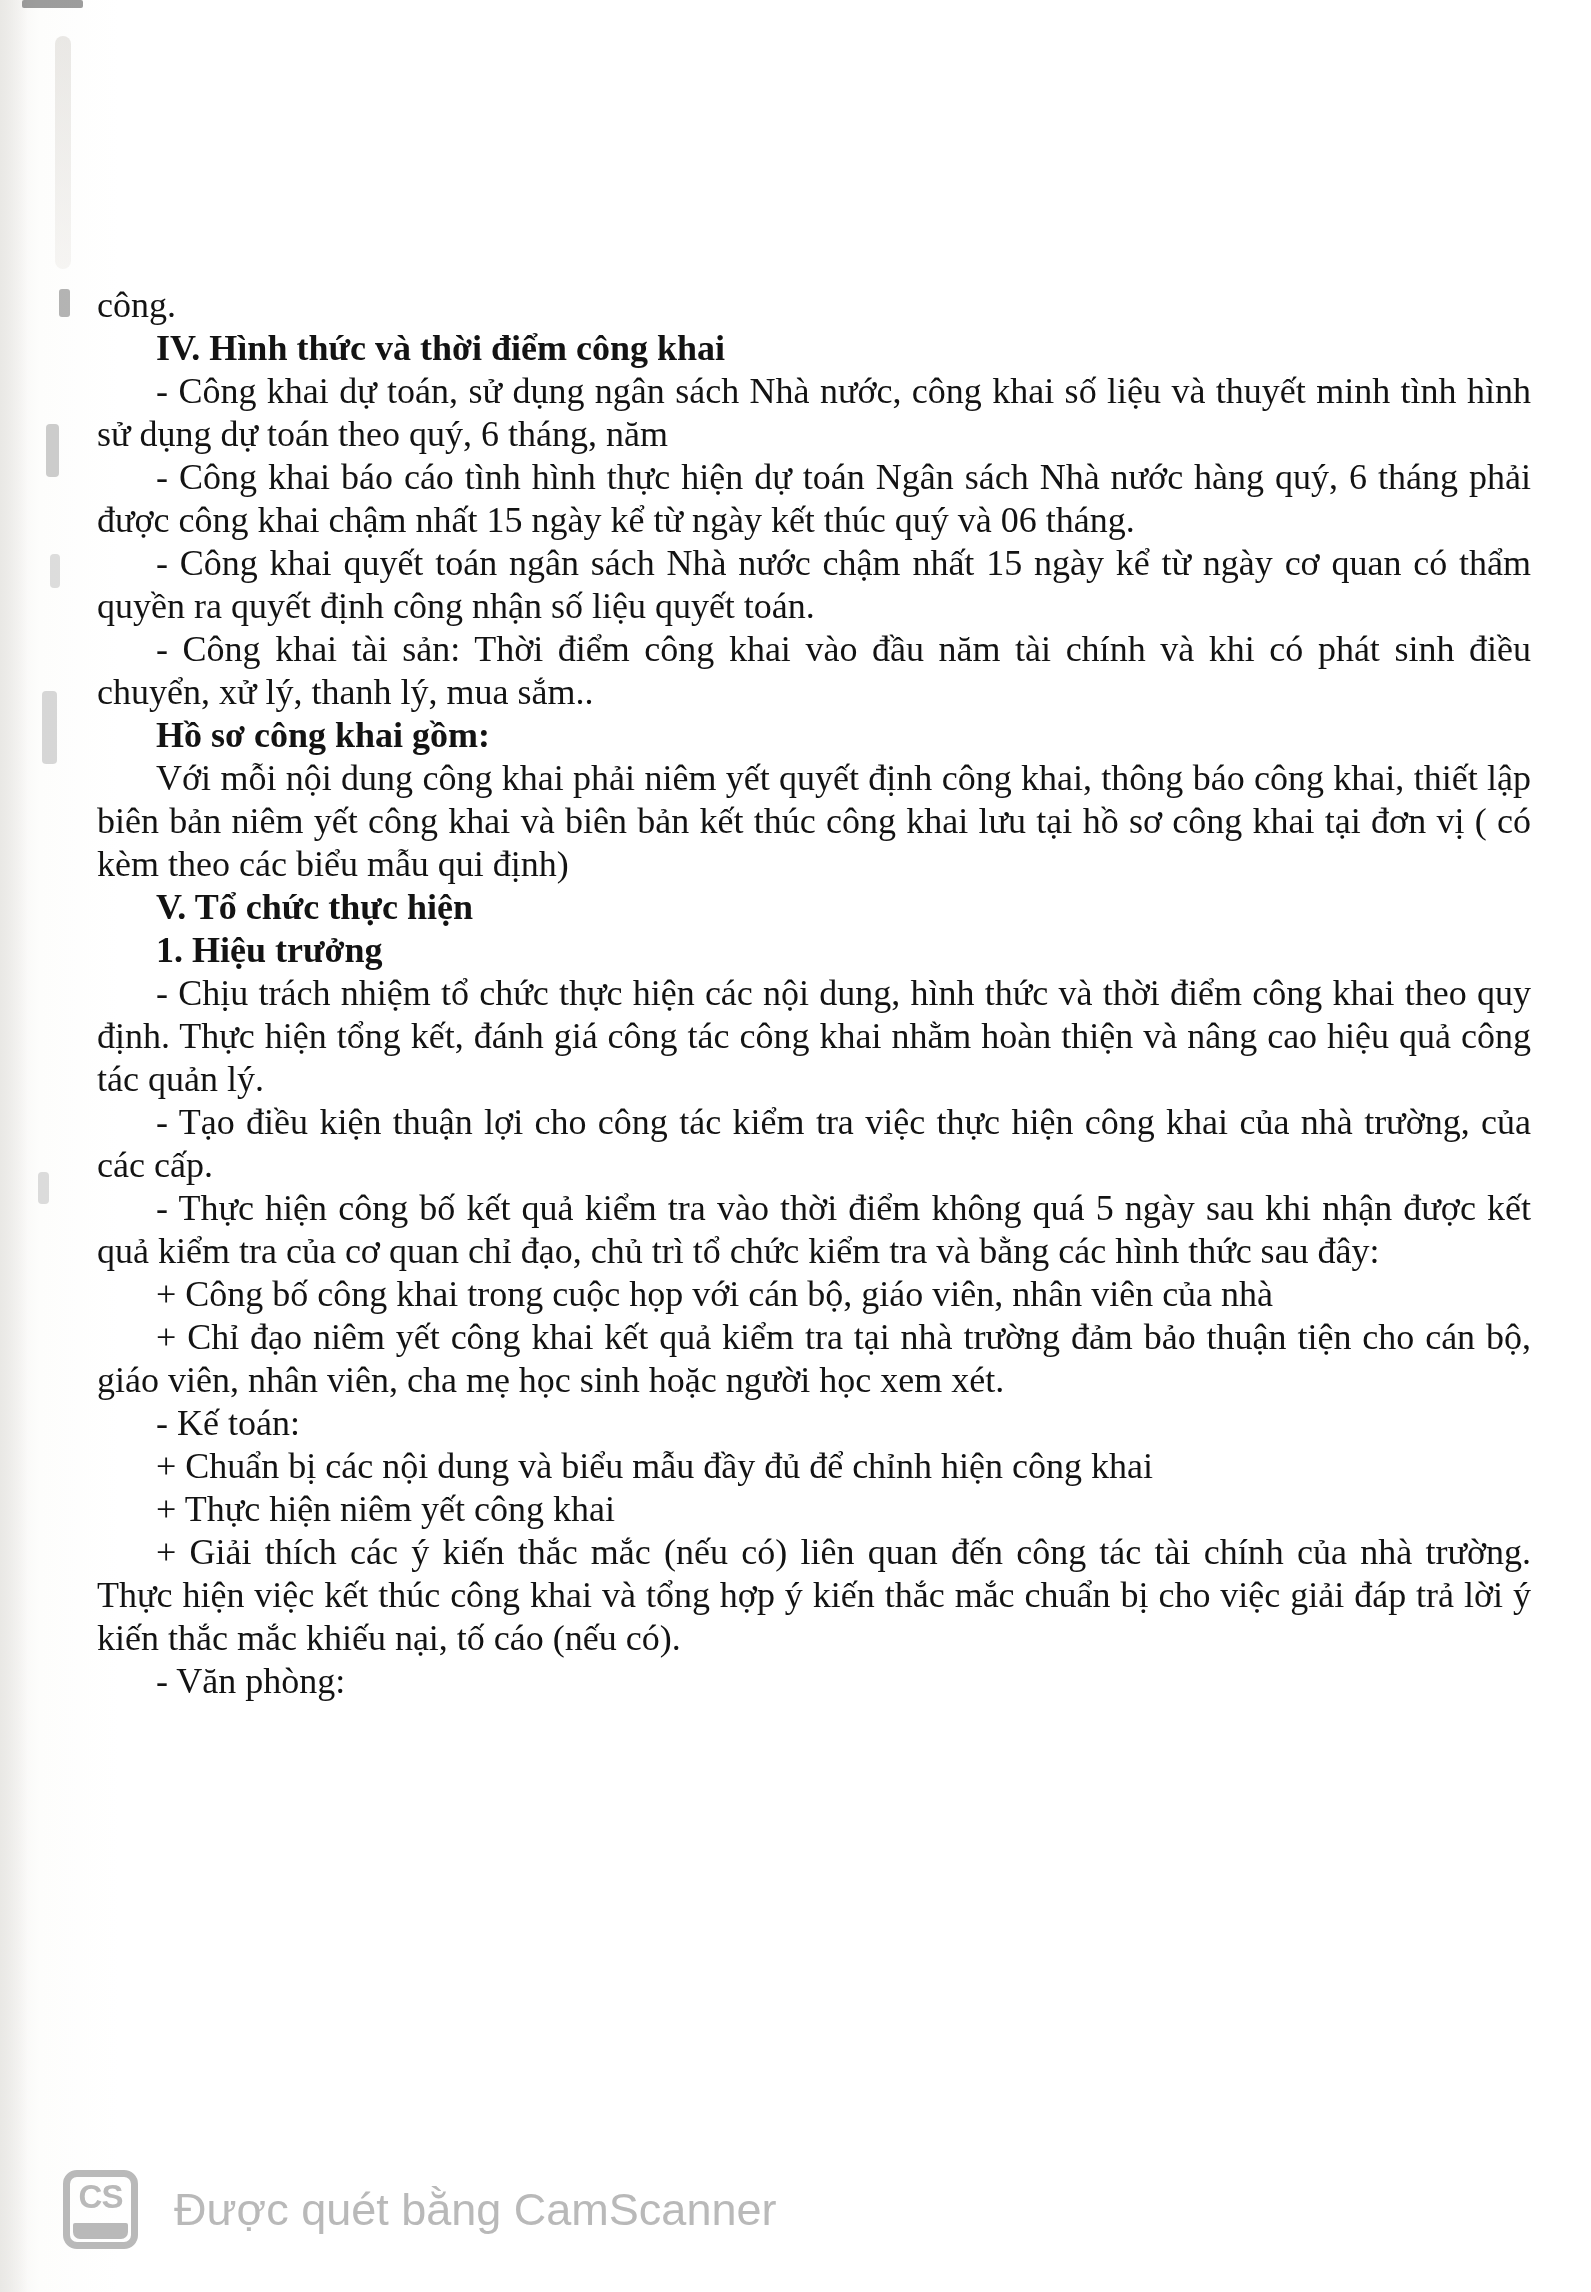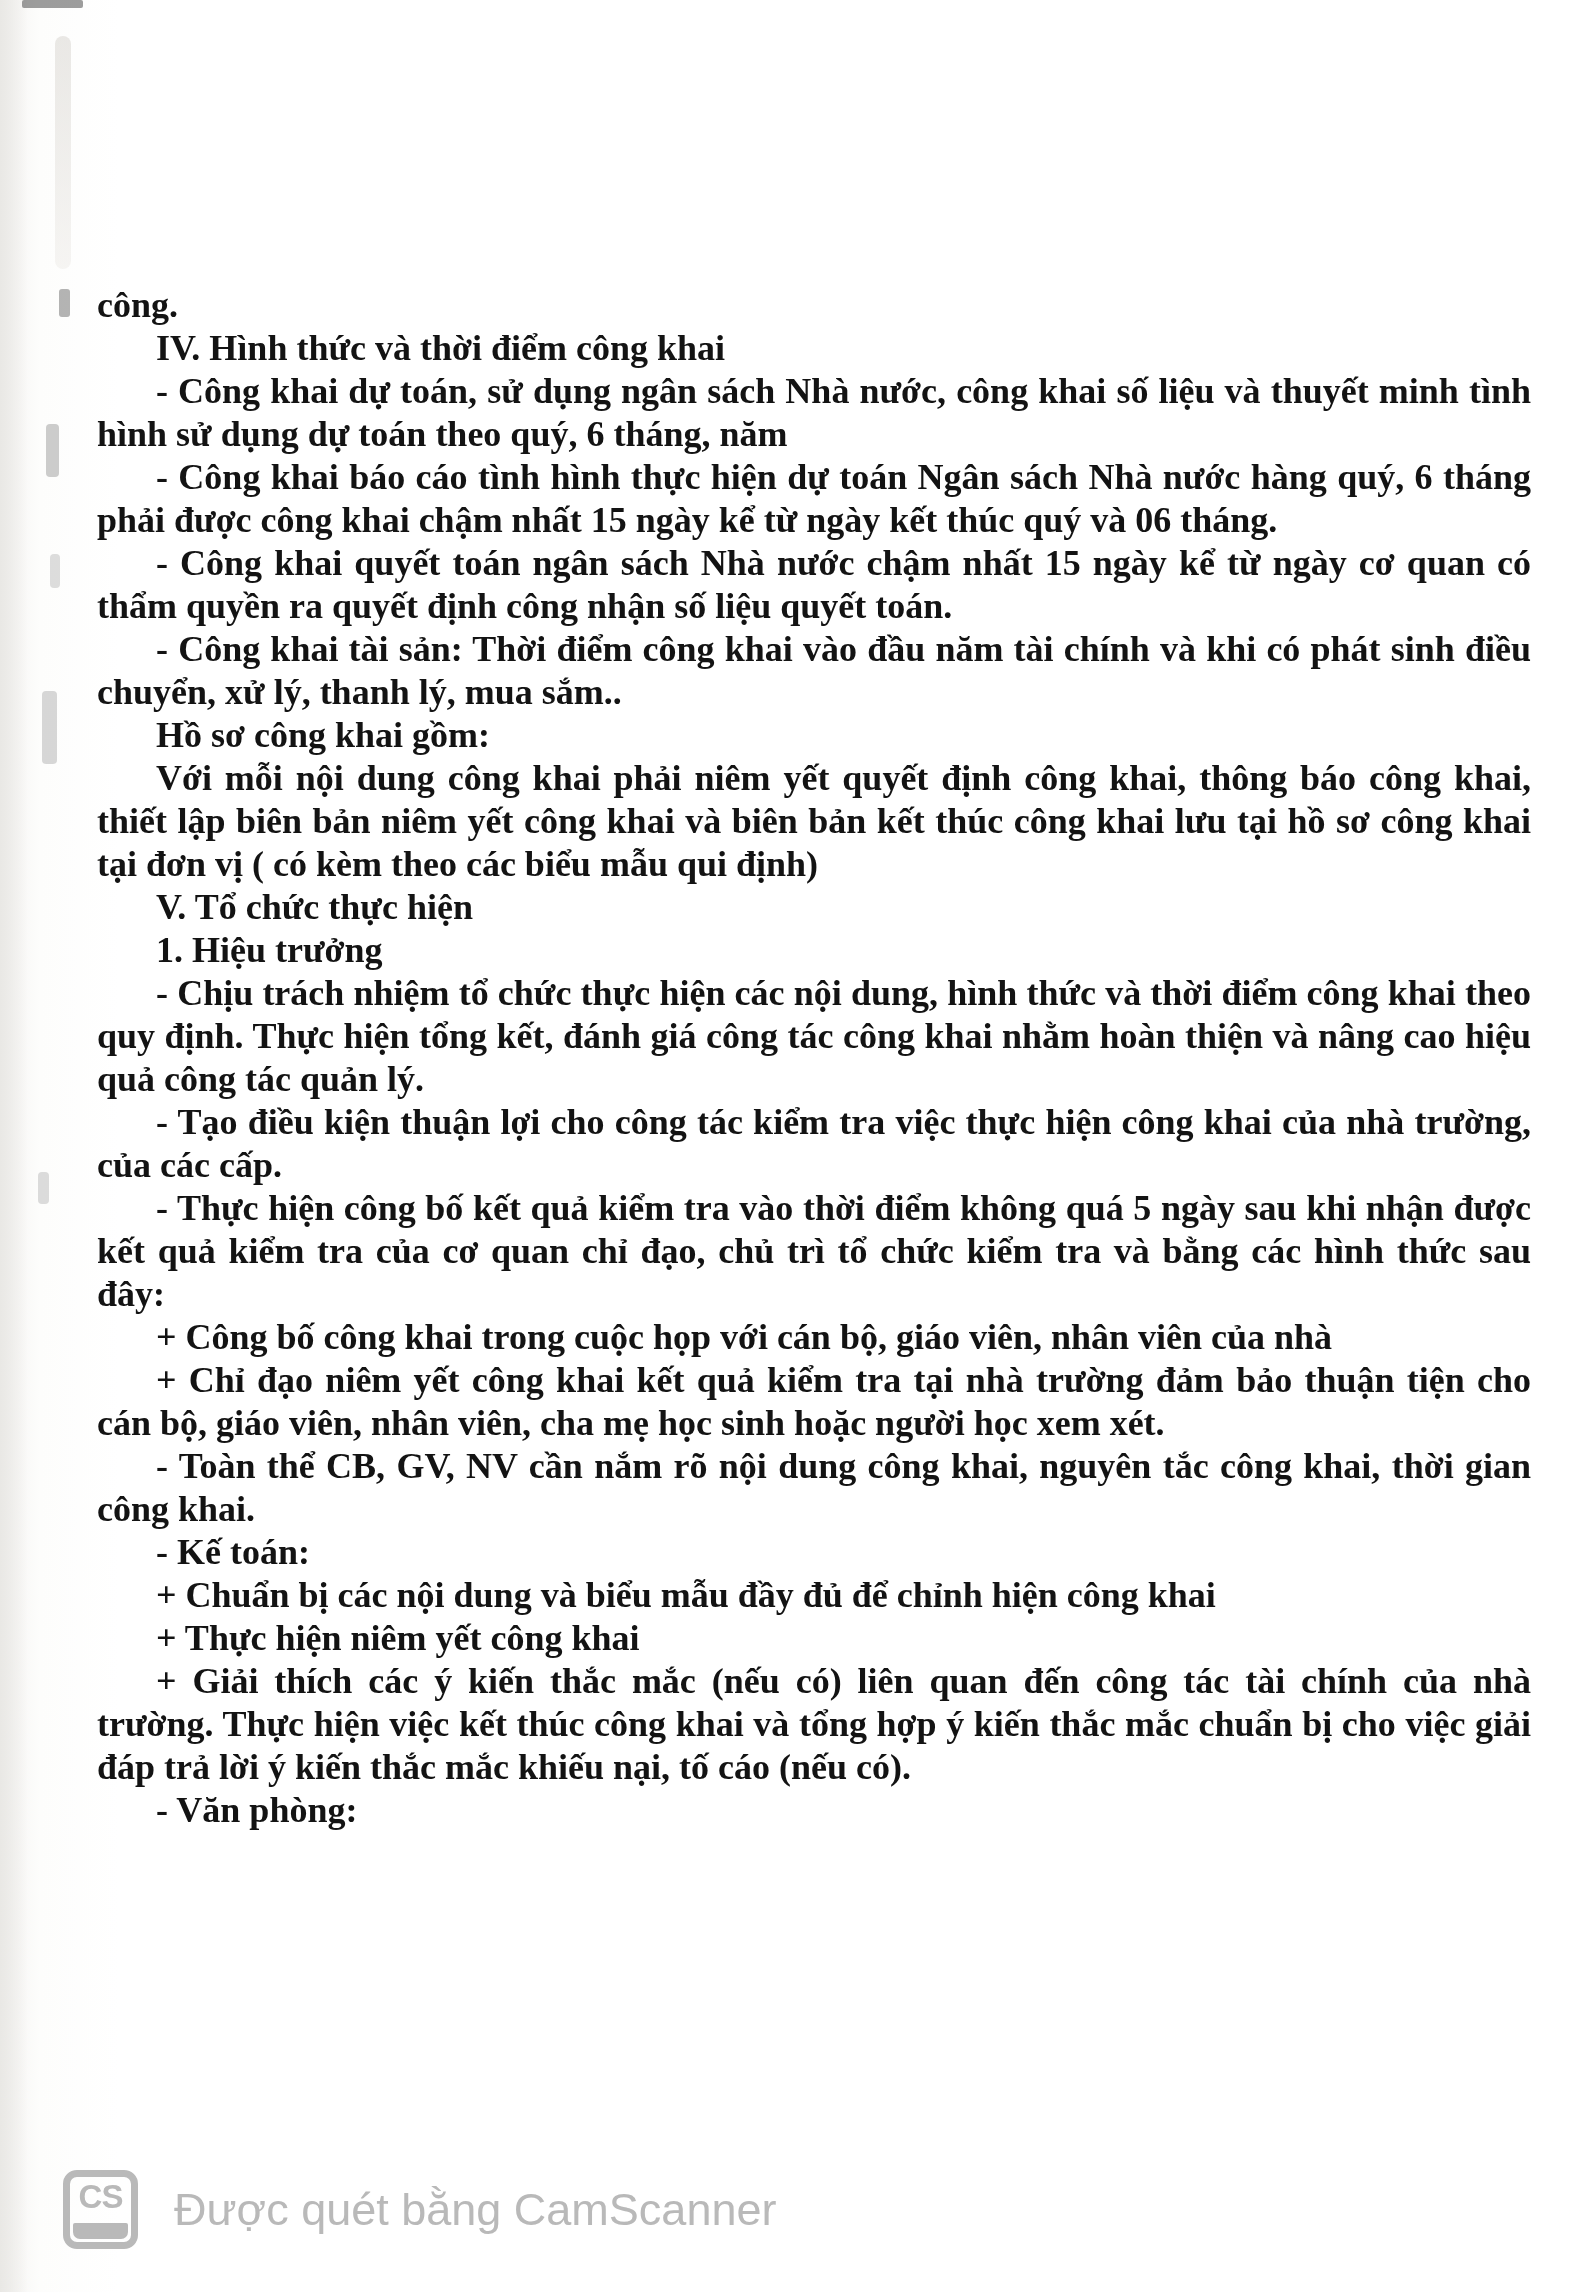--- a/index.html
+++ b/index.html
@@ -26,21 +26,21 @@
   .a6{position:absolute;left:38px;top:1172px;width:11px;height:32px;background:#8f8f8f;opacity:.3;border-radius:4px;}
   .a7{position:absolute;left:50px;top:554px;width:10px;height:34px;background:#7a7a7a;opacity:.25;border-radius:4px;}
 
   .textblock{
     position:absolute;
     left:97px;right:61px;top:284px;
     font-size:36px;line-height:43px;
     color:#131313;
     text-align:justify;
   }
-  .textblock p{margin:0;text-indent:59px;font-weight:bold;}
+  .textblock p{margin:0;text-indent:59px;}
   .textblock p.cont{text-indent:0;}
   .textblock p.h{font-weight:bold;}
 
   .watermark{
     position:absolute;left:63px;top:2170px;
     display:flex;align-items:center;gap:36px;
   }
   .cs-logo{position:relative;width:61px;height:65px;border:7px solid #b9b9b9;border-radius:14px;flex:none;}
   .cs-text{position:absolute;top:1px;left:0;right:0;text-align:center;
     font-family:"Liberation Sans",sans-serif;font-weight:bold;font-size:33px;line-height:38px;
@@ -71,21 +71,20 @@
     <p>- Công khai tài sản: Thời điểm công khai vào đầu năm tài chính và khi có phát sinh điều chuyển, xử lý, thanh lý, mua sắm..</p>
     <p class="h">Hồ sơ công khai gồm:</p>
     <p>Với mỗi nội dung công khai phải niêm yết quyết định công khai, thông báo công khai, thiết lập biên bản niêm yết công khai và biên bản kết thúc công khai lưu tại hồ sơ công khai tại đơn vị ( có kèm theo các biểu mẫu qui định)</p>
     <p class="h">V. Tổ chức thực hiện</p>
     <p class="h">1. Hiệu trưởng</p>
     <p>- Chịu trách nhiệm tổ chức thực hiện các nội dung, hình thức và thời điểm công khai theo quy định. Thực hiện tổng kết, đánh giá công tác công khai nhằm hoàn thiện và nâng cao hiệu quả công tác quản lý.</p>
     <p>- Tạo điều kiện thuận lợi cho công tác kiểm tra việc thực hiện công khai của nhà trường, của các cấp.</p>
     <p>- Thực hiện công bố kết quả kiểm tra vào thời điểm không quá 5 ngày sau khi nhận được kết quả kiểm tra của cơ quan chỉ đạo, chủ trì tổ chức kiểm tra và bằng các hình thức sau đây:</p>
     <p>+ Công bố công khai trong cuộc họp với cán bộ, giáo viên, nhân viên của nhà</p>
     <p>+ Chỉ đạo niêm yết công khai kết quả kiểm tra tại nhà trường đảm bảo thuận tiện cho cán bộ, giáo viên, nhân viên, cha mẹ học sinh hoặc người học xem xét.</p>
-    <p>- Toàn thể CB, GV, NV cần nắm rõ nội dung công khai, nguyên tắc công khai, thời gian công khai.</p>
     <p>- Kế toán:</p>
     <p>+ Chuẩn bị các nội dung và biểu mẫu đầy đủ để chỉnh hiện công khai</p>
     <p>+ Thực hiện niêm yết công khai</p>
     <p>+ Giải thích các ý kiến thắc mắc (nếu có) liên quan đến công tác tài chính của nhà trường. Thực hiện việc kết thúc công khai và tổng hợp ý kiến thắc mắc chuẩn bị cho việc giải đáp trả lời ý kiến thắc mắc khiếu nại, tố cáo (nếu có).</p>
     <p>- Văn phòng:</p>
   </div>
 
   <div class="watermark">
     <div class="cs-logo">
       <span class="cs-text">CS</span>

